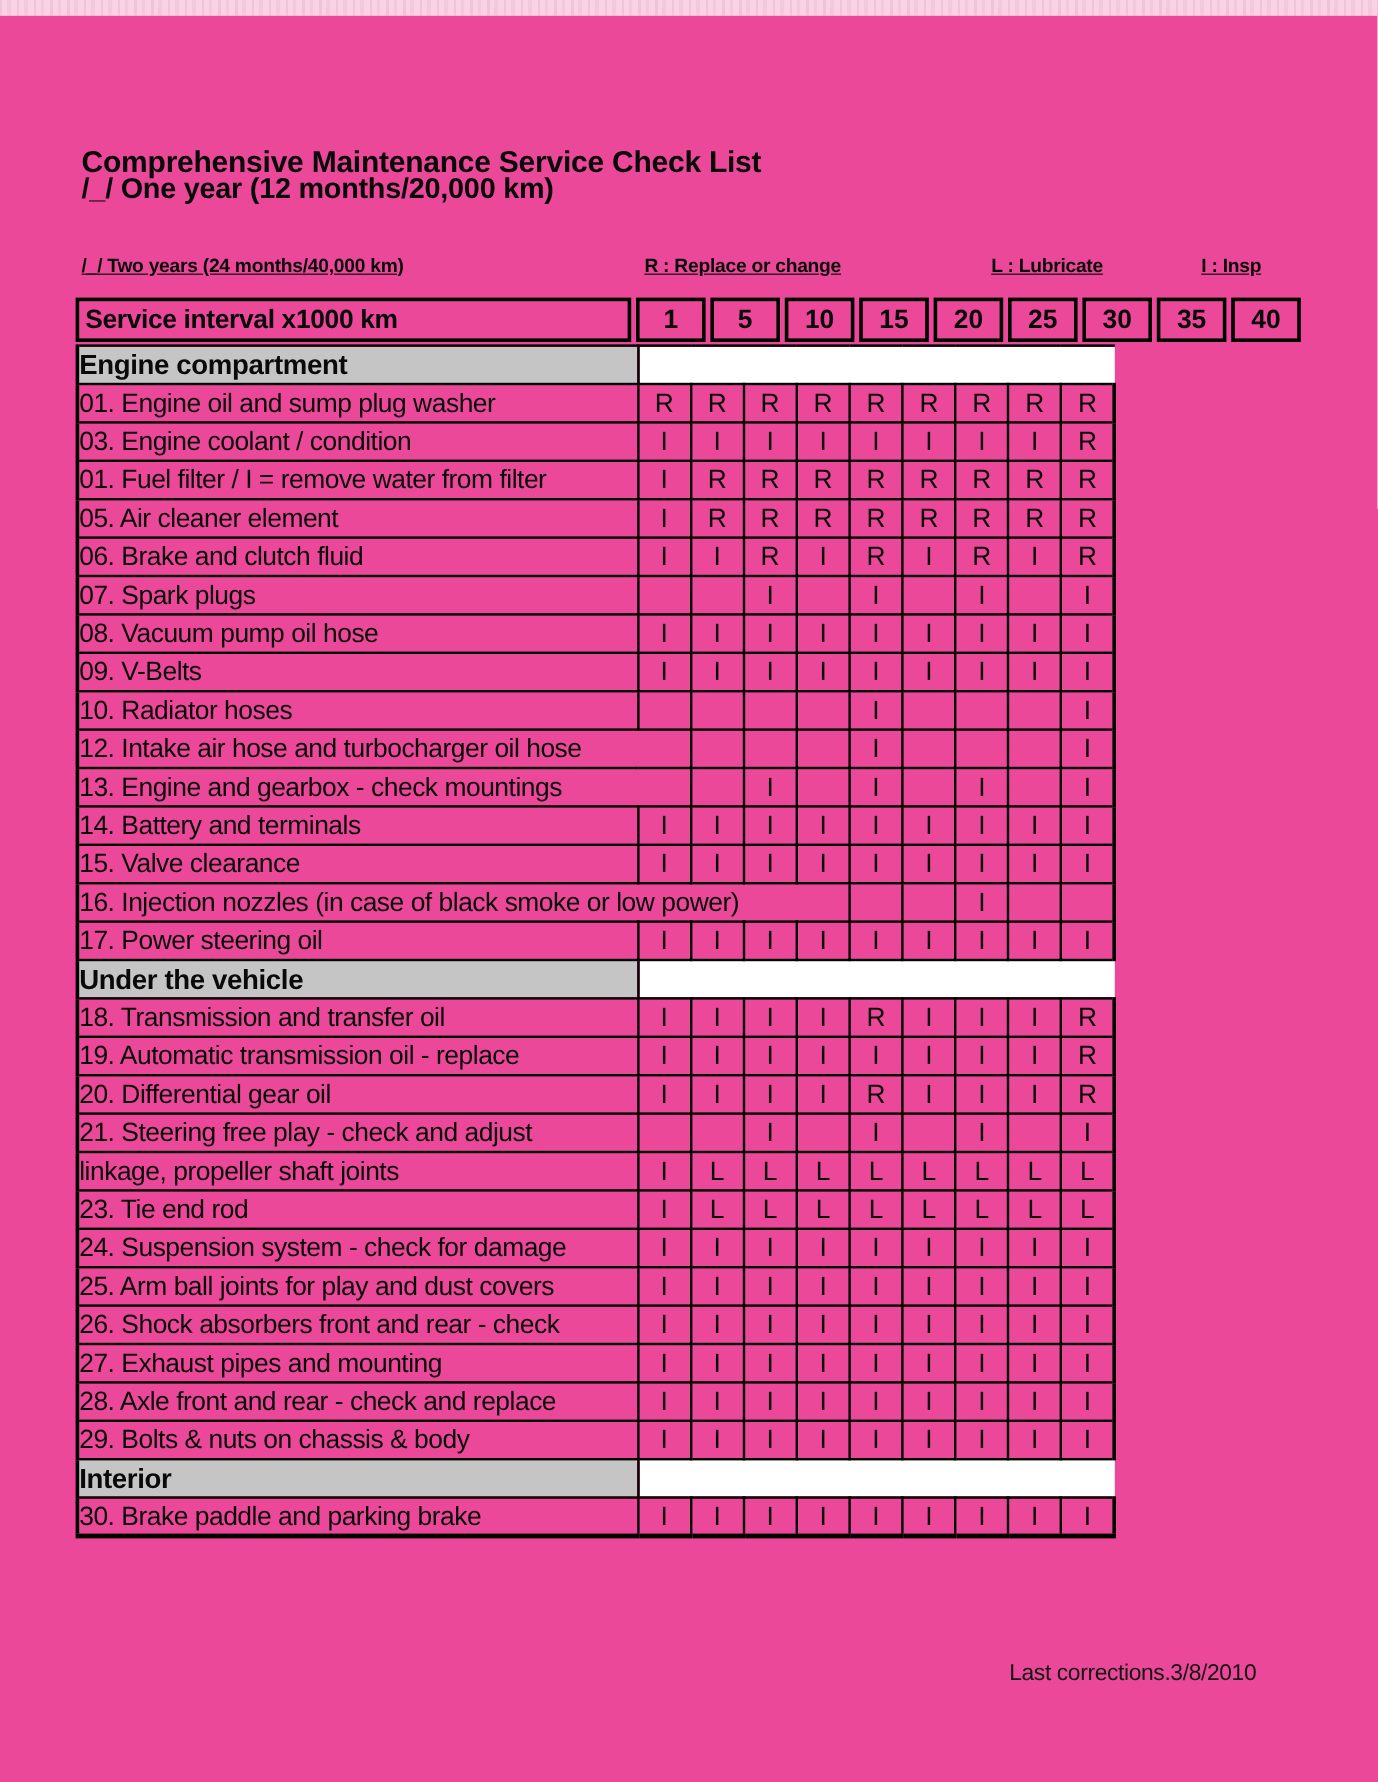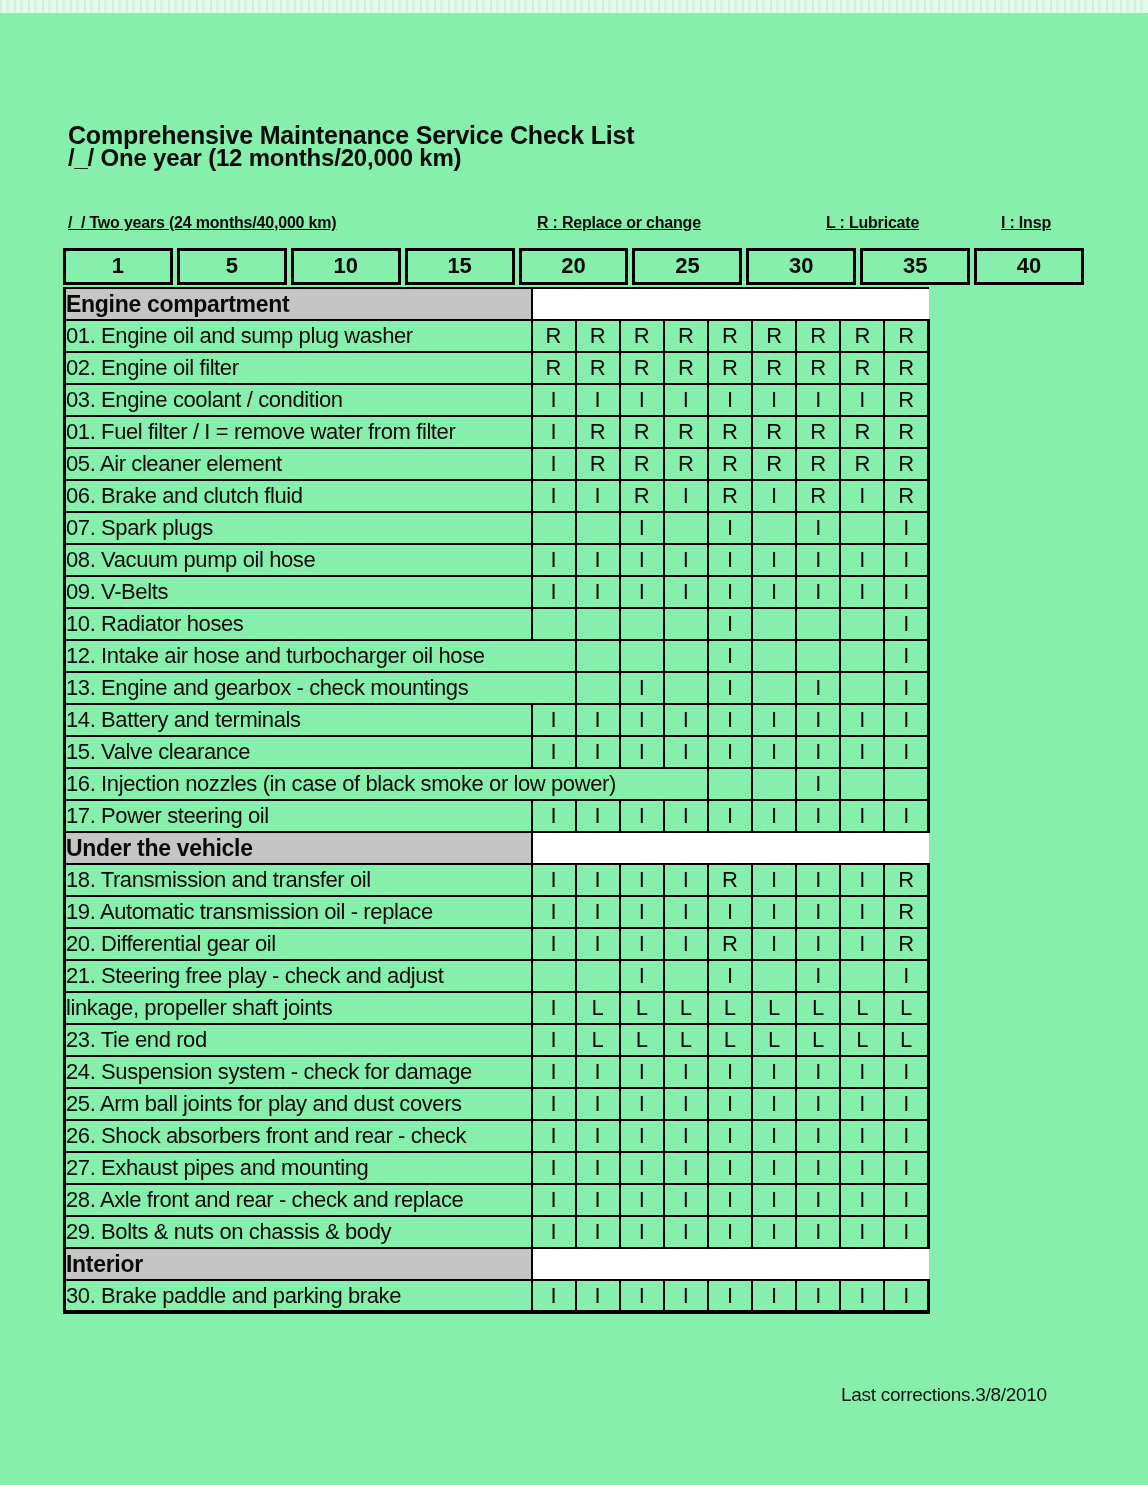--- a/index.html
+++ b/index.html
@@ -1,19 +1,19 @@
 <!DOCTYPE html>
 <html><head>
 <meta charset="utf-8">
 <style>
   html,body{margin:0;padding:0;background:#ffffff;}
   .page{
     position:relative;
     width:1148px;height:1485px;
-    background:#86efac;
+    background:#ec4899;
     font-family:"Liberation Sans","DejaVu Sans",sans-serif;
     color:#0a0a0a;
     overflow:hidden;
   }
   .top-noise{
     position:absolute;left:0;top:0;width:1148px;height:13px;
     background:
       repeating-linear-gradient(90deg,#eeeeee 0 2px,#ffffff 2px 6px,#f3f3f3 6px 9px,#ffffff 9px 14px),
       repeating-linear-gradient(0deg,#f4f4f4 0 2px,#ffffff 2px 4px);
     opacity:.75;
@@ -101,20 +101,21 @@
   <div class="doc-sub">/_/ One year (12 months/20,000 km)</div>
 
   <div class="legend-line">
     <span class="pos-two-years">/_/ Two years (24 months/40,000 km)</span>
     <span class="pos-legend-r">R : Replace or change</span>
     <span class="pos-legend-l">L : Lubricate</span>
     <span class="pos-legend-i">I : Insp</span>
   </div>
 
   <div class="header-row">
+    <div class="hdr-label">Service interval x1000 km</div>
 
   <div class="hdr-cell">1</div>
       <div class="hdr-cell">5</div>
       <div class="hdr-cell">10</div>
       <div class="hdr-cell">15</div>
       <div class="hdr-cell">20</div>
       <div class="hdr-cell">25</div>
       <div class="hdr-cell">30</div>
       <div class="hdr-cell">35</div>
       <div class="hdr-cell">40</div>
@@ -144,32 +145,20 @@
           <td class="mark-cell">R</td>
           <td class="mark-cell">R</td>
           <td class="mark-cell">R</td>
           <td class="mark-cell">R</td>
           <td class="mark-cell">R</td>
           <td class="mark-cell">R</td>
           <td class="mark-cell">R</td>
           <td class="mark-cell">R</td>
         </tr>
         <tr>
-          <td class="label-cell">02. Engine oil filter</td>
-          <td class="mark-cell">R</td>
-          <td class="mark-cell">R</td>
-          <td class="mark-cell">R</td>
-          <td class="mark-cell">R</td>
-          <td class="mark-cell">R</td>
-          <td class="mark-cell">R</td>
-          <td class="mark-cell">R</td>
-          <td class="mark-cell">R</td>
-          <td class="mark-cell">R</td>
-        </tr>
-        <tr>
           <td class="label-cell">03. Engine coolant / condition</td>
           <td class="mark-cell">I</td>
           <td class="mark-cell">I</td>
           <td class="mark-cell">I</td>
           <td class="mark-cell">I</td>
           <td class="mark-cell">I</td>
           <td class="mark-cell">I</td>
           <td class="mark-cell">I</td>
           <td class="mark-cell">I</td>
           <td class="mark-cell">R</td>

